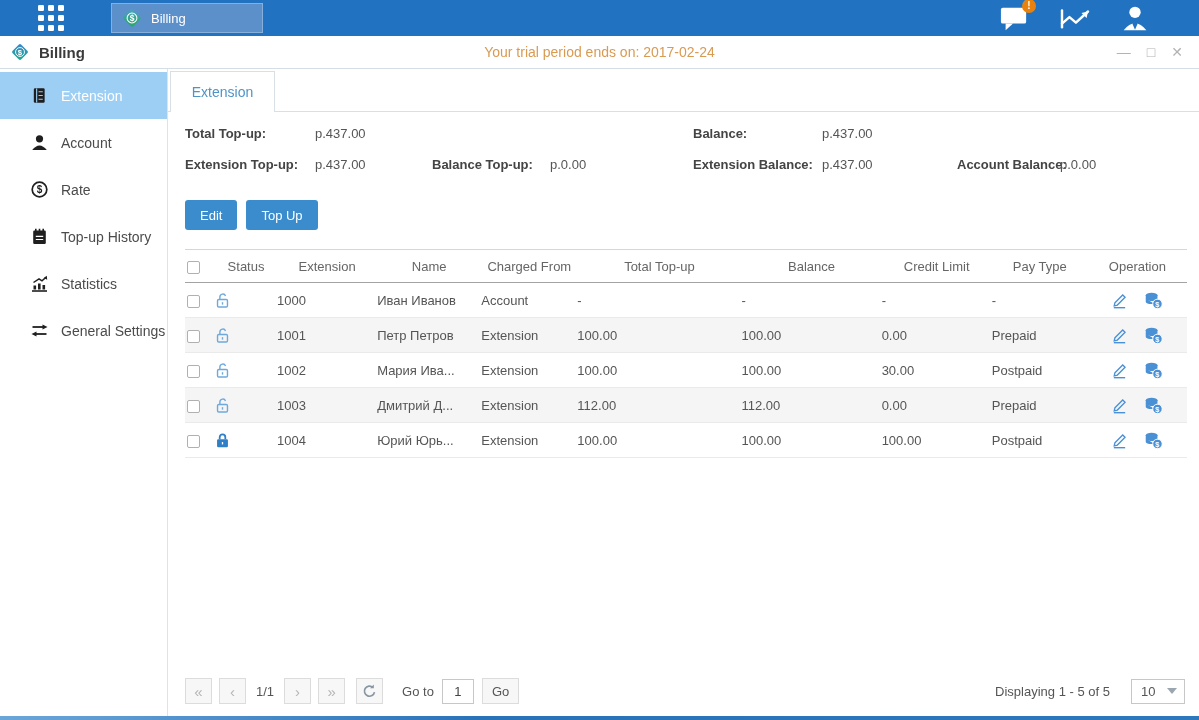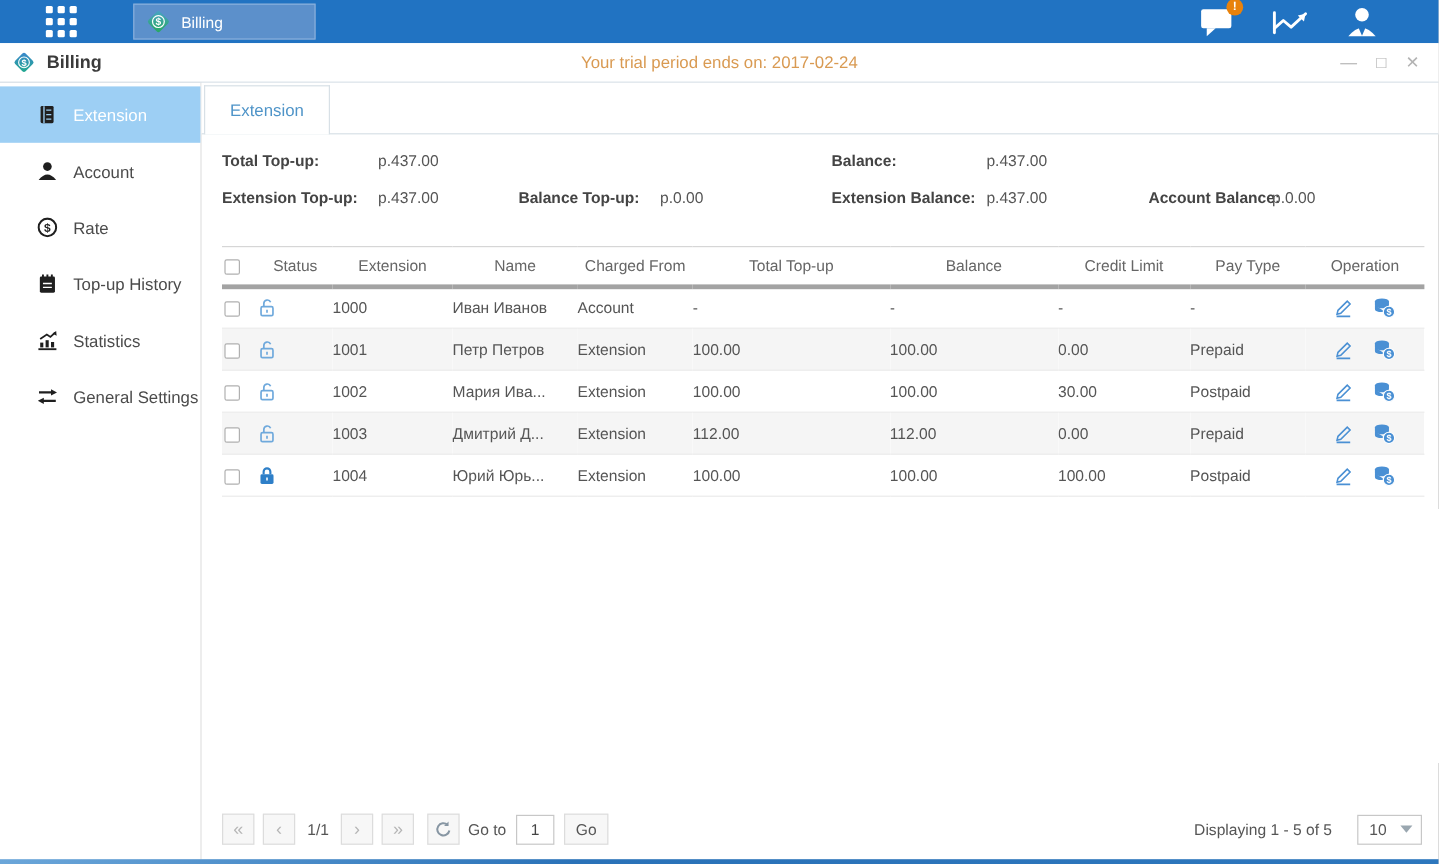--- a/index.html
+++ b/index.html
@@ -73,21 +73,21 @@
   .btn {
     background: #3a8ccd; color: #fff; border: none; font-size: 13px;
     height: 30px; padding: 0 15px; border-radius: 3px; cursor: pointer;
     font-family: "Liberation Sans", sans-serif;
   }
   
   .table-wrap { margin: 19px 12px 0 17px; flex: 0 0 auto; }
   table { width: 100%; border-collapse: collapse; font-size: 13px; color: #555; table-layout: fixed; }
   thead th {
     font-weight: normal; color: #666; height: 33px;
-    border-top: 1px solid #d6d6d6; border-bottom: 4px solid #a3a3a3;
+    border-top: 1px solid #d6d6d6; border-bottom: 1px solid #a3a3a3;
     text-align: center; background: #fff;
   }
   tbody td { height: 35px; border-bottom: 1px solid #eaeaea; overflow: hidden; white-space: nowrap; }
   tbody tr:nth-child(even) { background: #f5f5f5; }
   th.colchk, td.colchk { text-align: left; padding-left: 2px; }
   input[type="checkbox"] {
     appearance: none; -webkit-appearance: none; width: 13px; height: 13px;
     border: 1px solid #b0b0b0; border-radius: 2px; background: #fff;
     cursor: pointer; vertical-align: middle;
   }
@@ -99,21 +99,21 @@
     margin-top: auto; flex: 0 0 auto; height: 42px;
     display: flex; align-items: center; padding: 0 14px 8px 17px;
     font-size: 13px; color: #555;
   }
   .pbtn {
     width: 27px; height: 26px; border: 1px solid #dcdcdc; background: #f7f7f7;
     color: #b5b5b5; display: flex; align-items: center; justify-content: center;
     margin-right: 7px; font-size: 15px; cursor: pointer; user-select: none;
   }
   .pinfo { margin: 0 10px 0 3px; color: #555; }
-  .goto-label { margin: 0 8px 0 0; }
+  .goto-label { margin: 0 8px 0 12px; }
   .goto-input {
     width: 32px; height: 25px; border: 1px solid #c7c7c7; text-align: center;
     font-size: 13px; color: #444; font-family: "Liberation Sans", sans-serif;
   }
   .go-btn {
     margin-left: 8px; height: 26px; padding: 0 9px;
     border: 1px solid #dcdcdc; background: #f7f7f7; color: #555;
     font-size: 13px; cursor: pointer; font-family: "Liberation Sans", sans-serif;
   }
   .pager-right { margin-left: auto; display: flex; align-items: center; gap: 21px; }
@@ -297,20 +297,24 @@
           <span class="val c2">p.437.00</span>
           <span class="lbl c3">Balance Top-up:</span>
           <span class="val c4">p.0.00</span>
           <span class="lbl c5">Extension Balance:</span>
           <span class="val c6">p.437.00</span>
           <span class="lbl c7">Account Balance:</span>
           <span class="val c8">p.0.00</span>
         </div>
       </div>
 
+      <div class="actions">
+        <button class="btn">Edit</button>
+        <button class="btn">Top Up</button>
+      </div>
 
       <div class="table-wrap">
         <table>
           <colgroup>
             <col style="width:30px">
               <col style="width:62px">
               <col style="width:100px">
               <col style="width:104px">
               <col style="width:96px">
             <col style="width:164px">

